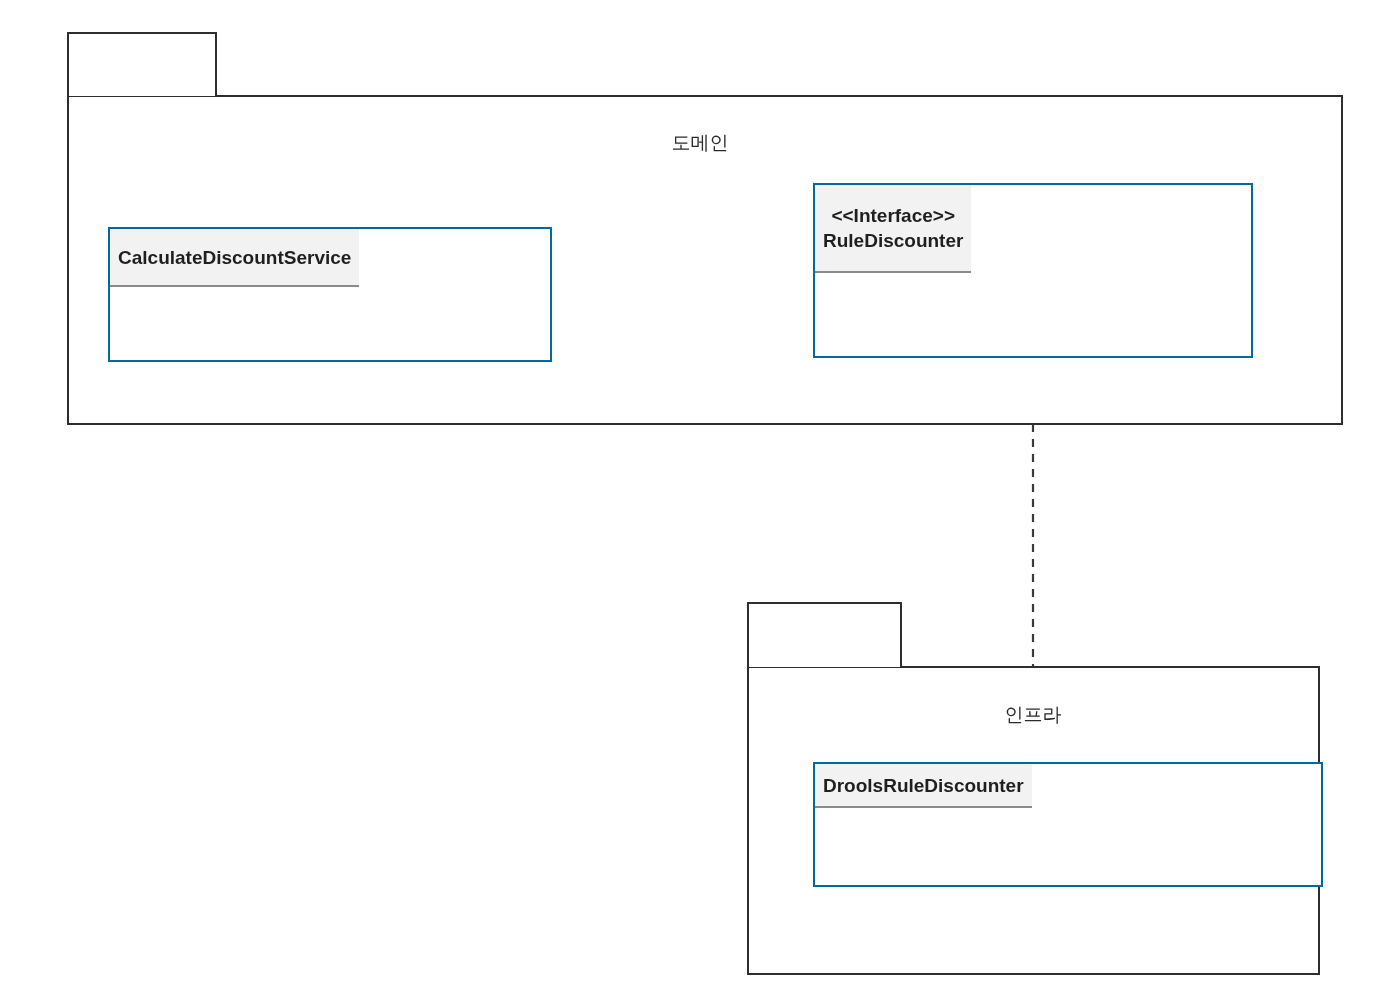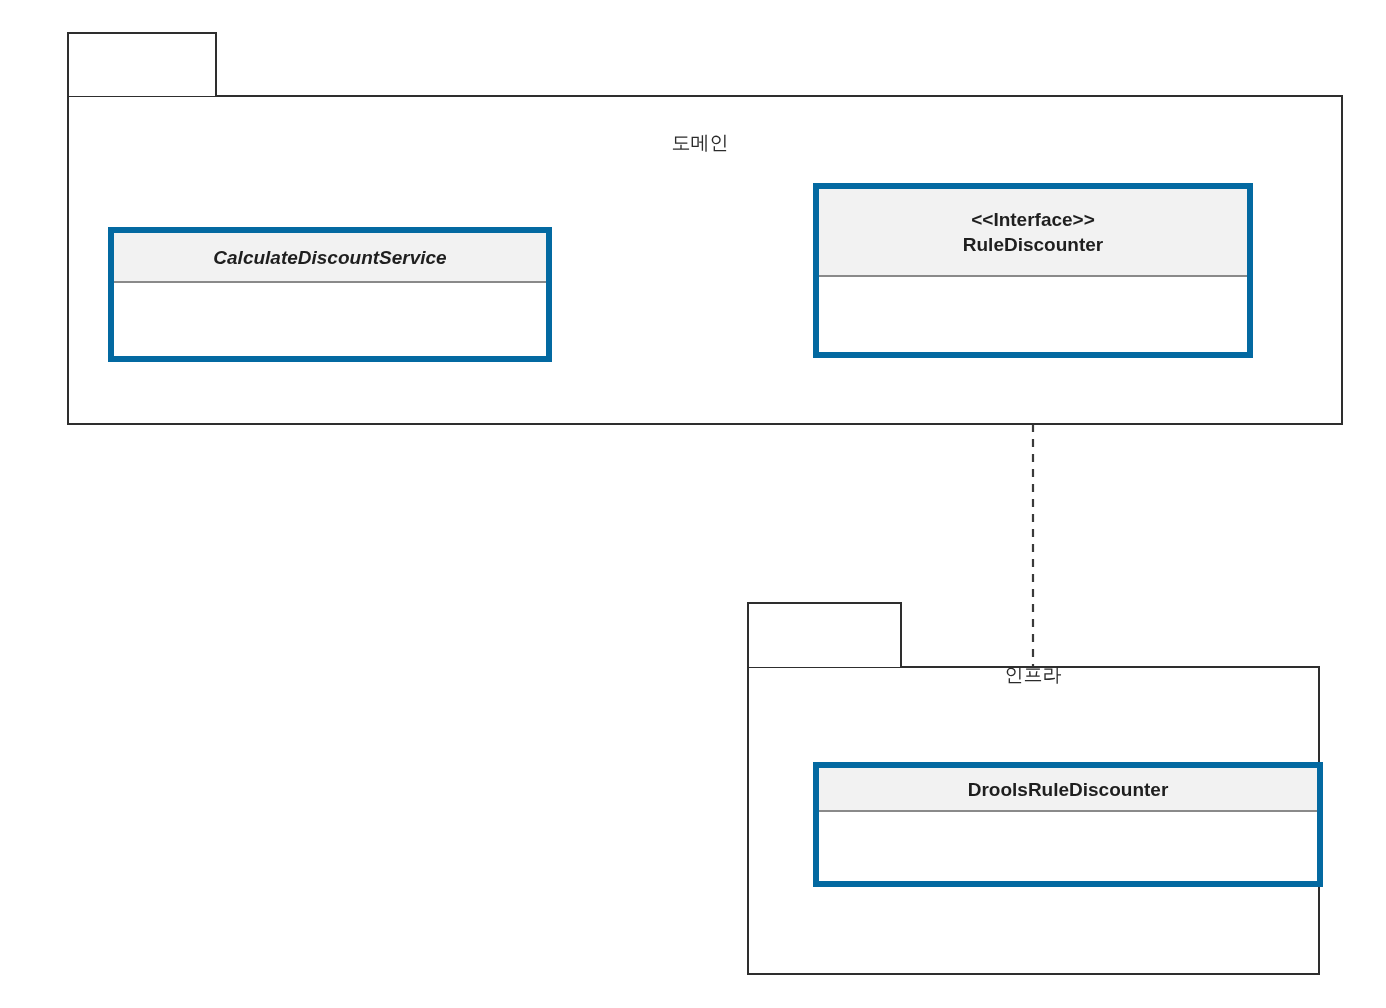--- a/index.html
+++ b/index.html
@@ -52,25 +52,25 @@
     font-weight: 400;
     color: #2b2b2b;
     white-space: nowrap;
     z-index: 4;
   }
 
   
   .node {
     position: absolute;
     box-sizing: border-box;
-    border: 6px solid #0369a1;
+    border: 2px solid #0369a1;
     background: #ffffff;
     z-index: 5;
     display: flex;
-    flex-direction: column;
+    flex-direction: row;
   }
   .node-header {
     box-sizing: border-box;
     background: #f2f2f2;
     border-bottom: 2px solid #8a8a8a;
     display: flex;
     flex-direction: column;
     align-items: center;
     justify-content: center;
     text-align: center;
@@ -112,24 +112,24 @@
     
     <line id="edge-realization" x1="1033" y1="762" x2="1033" y2="376" stroke="#3a3a3a" stroke-width="2.2" stroke-dasharray="8 7" marker-end="url(#hollow-triangle)"></line>
   </svg>
 
   <div class="pkg-tab" style="left:67px; top:32px; width:150px; height:64px;"></div>
   <div class="pkg-body" style="left:67px; top:95px; width:1276px; height:330px;"></div>
   <div class="pkg-label" style="left:600px; top:130px; width:200px;">도메인</div>
 
   <div class="pkg-tab" style="left:747px; top:602px; width:155px; height:65px;"></div>
   <div class="pkg-body" style="left:747px; top:666px; width:573px; height:309px;"></div>
-  <div class="pkg-label" style="left:933px; top:662px; width:200px;">인프라</div>
+  <div class="pkg-label" style="left:933px; top:702px; width:200px;">인프라</div>
 
   <div class="node" style="left:108px; top:227px; width:444px; height:135px;">
-    <div class="node-header" style="height:50px;font-style:italic;">
+    <div class="node-header" style="height:58px;">
       <span class="node-title">CalculateDiscountService</span>
     </div>
     <div class="node-body"></div>
   </div>
 
   <div class="node" style="left:813px; top:183px; width:440px; height:175px;">
     <div class="node-header" style="height:88px;">
       <span class="stereotype">&lt;&lt;Interface&gt;&gt;</span>
       <span class="node-title">RuleDiscounter</span>
     </div>

